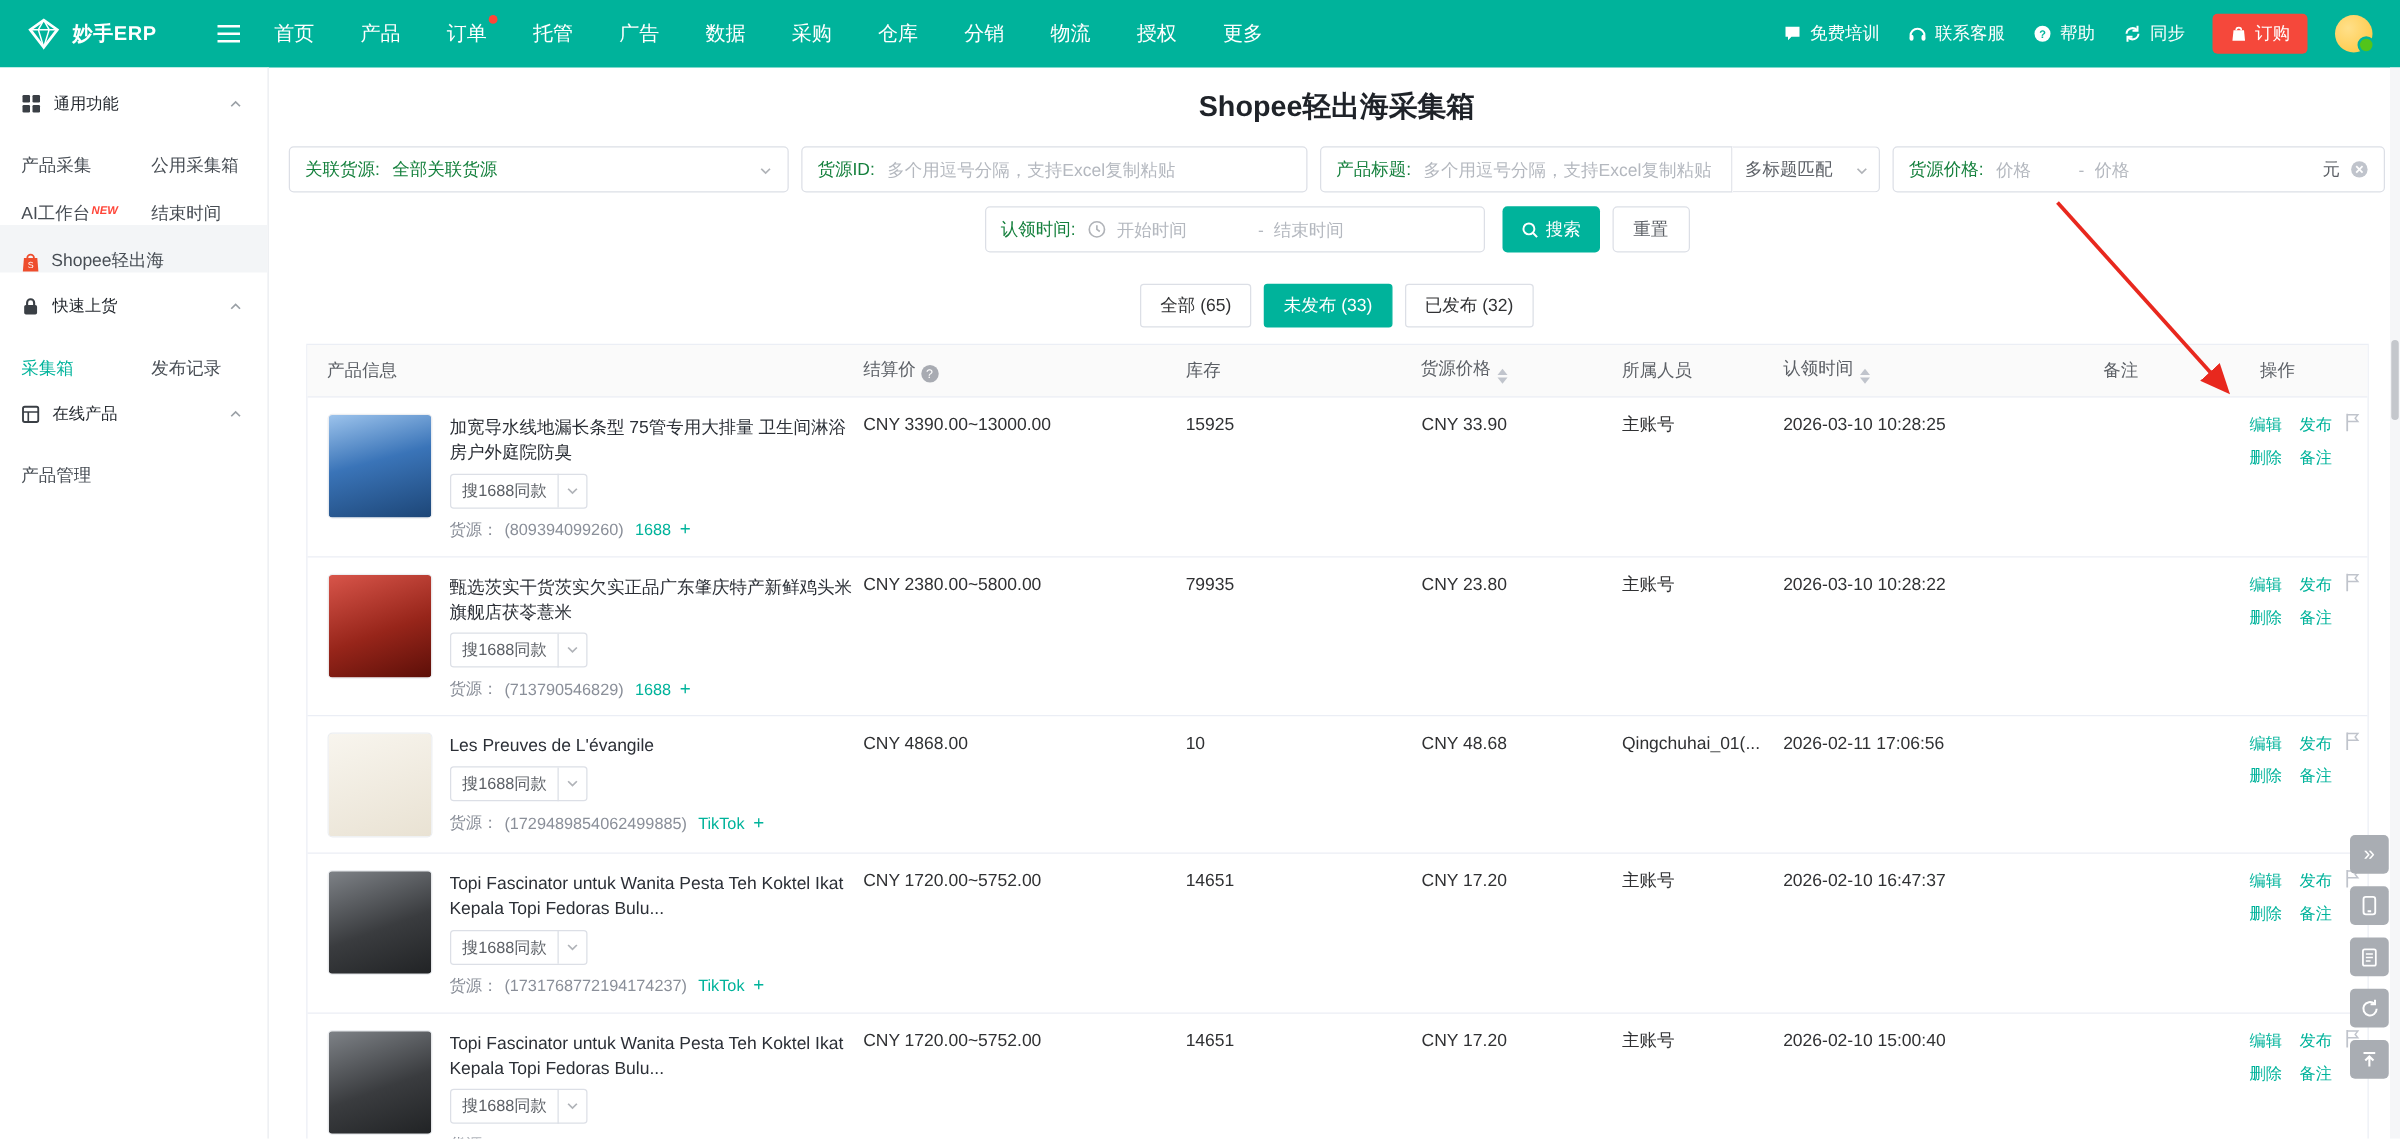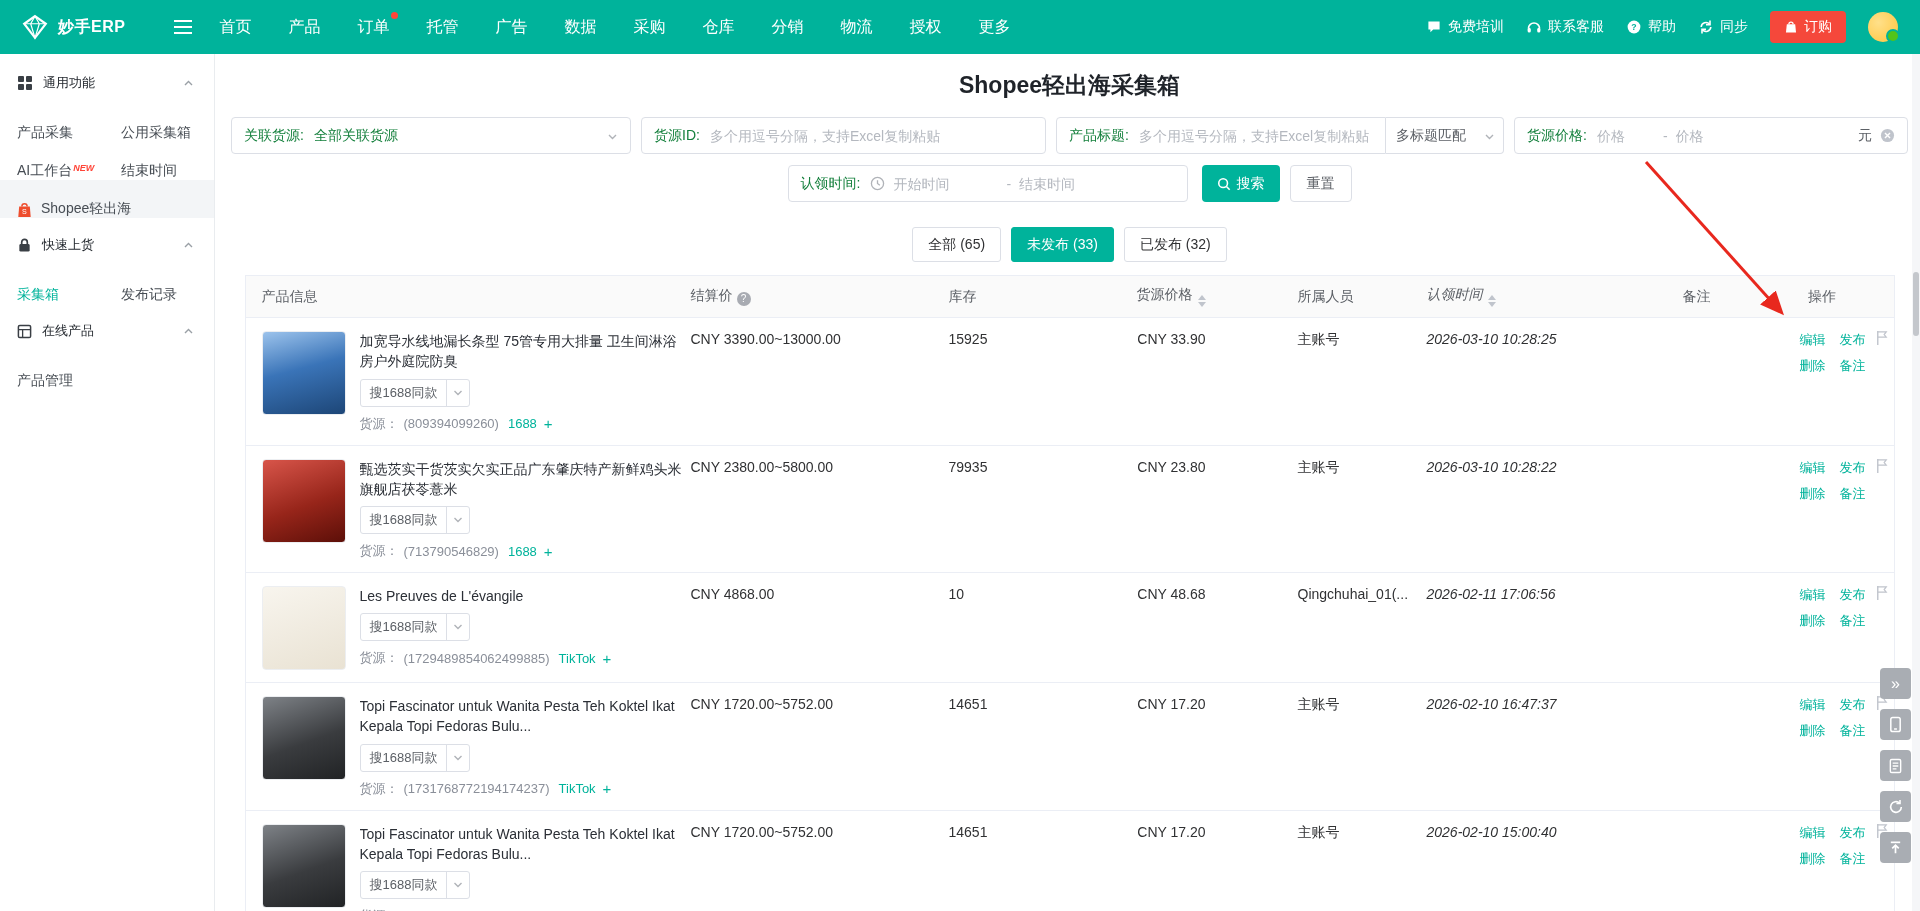--- a/index.html
+++ b/index.html
@@ -72,21 +72,21 @@
   .tab.active { background:#00b39b; border-color:#00b39b; color:#fff; }
 
   
   .table { border:1px solid #ebeef5; width:1650px; }
   .cell { flex-shrink:0; }
   .c-product { width:445px; padding-left:16px; display:flex; gap:14px; }
   .c-settle { width:258px; }
   .c-stock { width:130px; }
   .c-price { width:127px; text-align:right; }
   .c-owner { width:221px; padding-left:92px; white-space:nowrap; overflow:hidden; }
-  .c-time { width:200px;font-style:italic; }
+  .c-time { width:200px; }
   .c-note { width:140px; text-align:center; }
   .c-actions { width:129px; padding-right:30px; }
   .thead { display:flex; align-items:center; height:42px; background:#fafafa; border-bottom:1px solid #ebeef5; color:#5c6066; font-size:14px; }
   .thead .c-actions { text-align:center; padding-right:18px; }
   .help-circle { width:14px; height:14px; border-radius:50%; background:#a8abb2; color:#fff; font-size:10px; display:inline-flex; align-items:center; justify-content:center; margin-left:4px; vertical-align:-2px; cursor:pointer; }
   .sort { display:inline-flex; flex-direction:column; gap:2px; margin-left:5px; vertical-align:-1px; cursor:pointer; }
   .sort i { width:0; height:0; border-left:4px solid transparent; border-right:4px solid transparent; display:block; }
   .sort .up { border-bottom:5px solid #c0c4cc; }
   .sort .down { border-top:5px solid #c0c4cc; }
 

